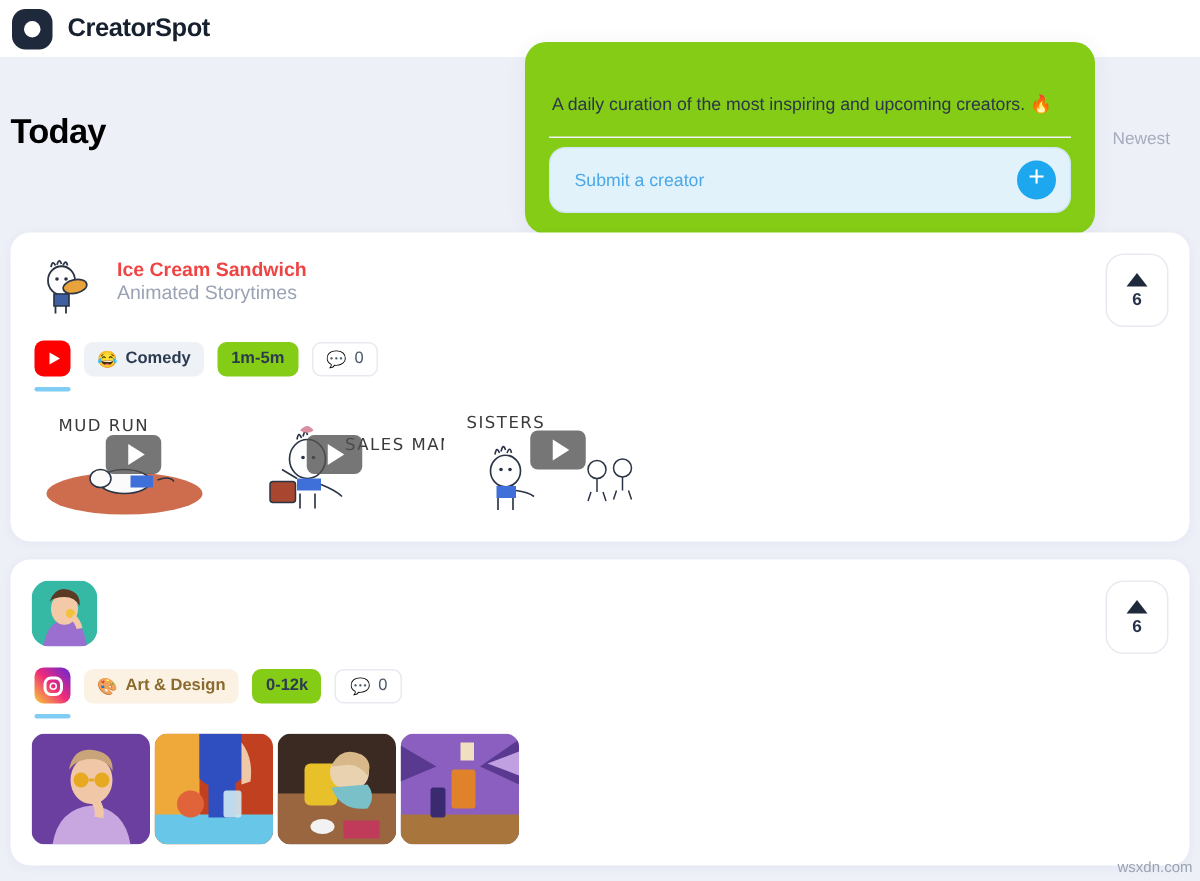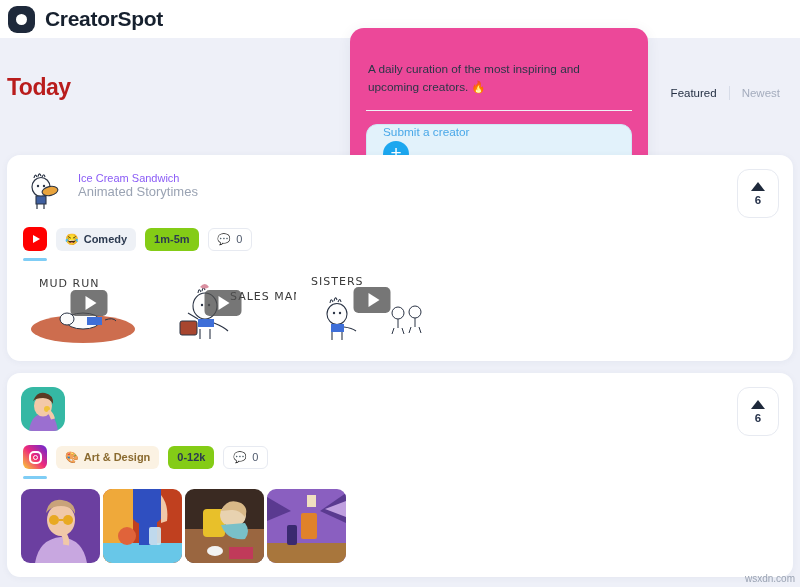--- a/index.html
+++ b/index.html
@@ -13,62 +13,62 @@
   .topbar {
     height: 38px; background: #ffffff;
     display: flex; align-items: center; padding-left: 8px;
   }
   .logo-mark {
     width: 27px; height: 27px; border-radius: 9px;
     background: #1e293b; display: flex; align-items: center; justify-content: center;
     flex: 0 0 auto;
   }
   .logo-mark .hole { width: 11px; height: 11px; border-radius: 50%; background: #ffffff; }
-  .logo-text { font-size: 21px; font-weight: bold; color: #16202e; margin-left: 10px; letter-spacing: -0.3px; }
+  .logo-text { font-size: 17px; font-weight: bold; color: #16202e; margin-left: 10px; letter-spacing: -0.3px; }
 
   .hero {
     position: relative; height: 117px; background: #eef0f8;
   }
-  .today { position: absolute; left: 7px; top: 36px; font-size: 23px; font-weight: bold; color: #b91c1c; letter-spacing: -0.5px; text-align: right; }
+  .today { position: absolute; left: 7px; top: 36px; font-size: 23px; font-weight: bold; color: #000000; letter-spacing: -0.5px; text-align: right; }
 
   .tabs { position: absolute; right: 8px; top: 48px; display: flex; align-items: center; gap: 0; }
   .tab { font-size: 11.5px; padding: 0 12px; }
   .tab.active { color: #253044; }
   .tab.inactive { color: #a4acbd; }
   .tab-div { width: 1px; height: 14px; background: #d7dce8; }
 
   .promo {
-    position: absolute; left: 350px; top: -10px; width: 298px;
-    background: #ec4899; border-radius: 14px;
+    position: absolute; left: 350px; top: -10px; width: 380px;
+    background: #84cc16; border-radius: 14px;
     box-shadow: 0 2px 14px rgba(40,50,90,0.07);
     padding: 32px 16px 14px 16px;
   }
   .promo-text { font-size: 11.8px; color: #2b3647; line-height: 1.55; padding: 0 2px 13px 2px; border-bottom: 1px solid #eff1f6; }
   .submit-row {
-    margin-top: 13px; background: #e2f2fb; border: 1px solid #cfe7f6;
-    border-radius: 11px; height: 44px; display: flex; align-items: flex-start;
-    padding: 0 9px 0 16px; justify-content: space-between; flex-direction: column;
+    margin-top: 6px; background: #e2f2fb; border: 1px solid #cfe7f6;
+    border-radius: 11px; height: 44px; display: flex; align-items: center;
+    padding: 0 9px 0 16px; justify-content: space-between;
   }
   .submit-ph { font-size: 11.8px; color: #4aa8e8; }
   .plus-btn {
     width: 26px; height: 26px; border-radius: 50%; background: #1ca7ef;
     color: #fff; display: flex; align-items: center; justify-content: center;
     font-size: 19px; line-height: 0; padding-bottom: 2px;
   }
 
   .feed { padding: 0 7px; }
   .card {
     background: #ffffff; border-radius: 13px; margin-bottom: 12px;
     box-shadow: 0 1px 7px rgba(40,50,90,0.05);
     padding: 14px 14px 14px 14px; position: relative;
   }
   .card-head { display: flex; align-items: flex-start; }
   .avatar { width: 44px; height: 44px; border-radius: 12px; flex: 0 0 auto; overflow: hidden; }
   .head-text { margin-left: 13px; padding-top: 3px; }
-  .c-name { font-size: 11px; font-weight: normal; color: #8b5cf6; }
+  .c-name { font-size: 13px; font-weight: bold; color: #ef4444; }
   .c-role { font-size: 13px; color: #9aa3b3; }
 
   .upvote {
     position: absolute; right: 14px; top: 14px;
     width: 42px; height: 49px; border: 1px solid #e7eaf1; border-radius: 12px;
     display: flex; flex-direction: column; align-items: center; justify-content: center; gap: 3px;
   }
   .up-tri { width: 0; height: 0; border-left: 7px solid transparent; border-right: 7px solid transparent; border-bottom: 9px solid #1e293b; }
   .up-count { font-size: 11.5px; font-weight: bold; color: #26324a; }
 

